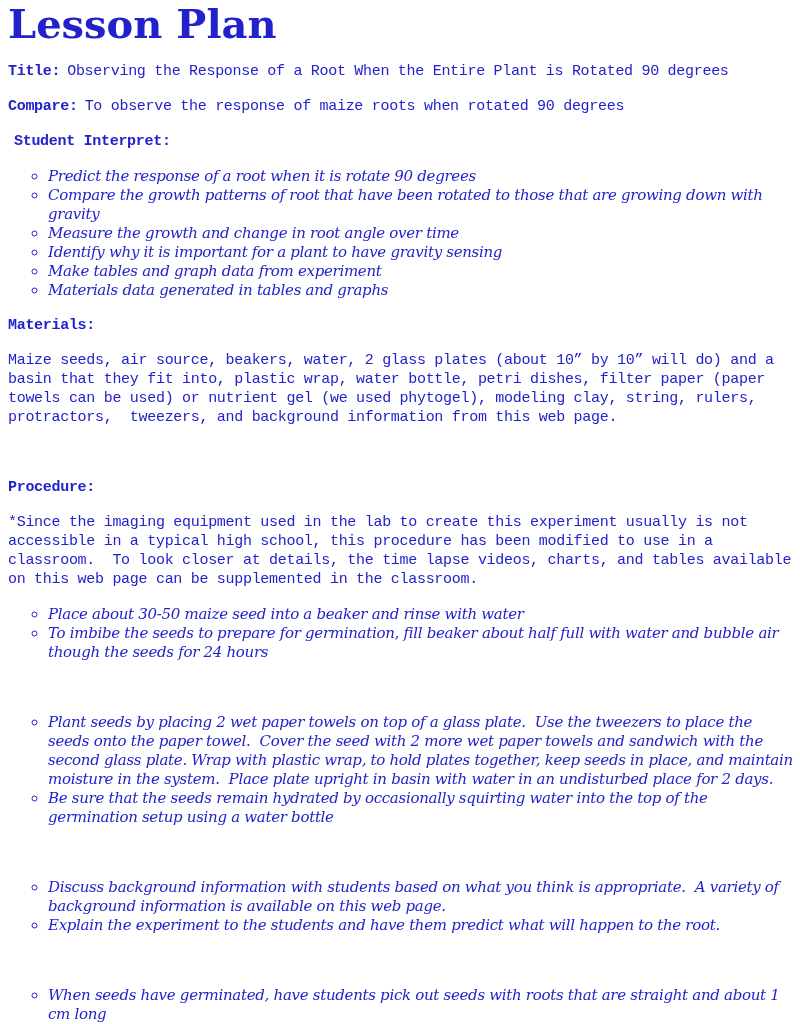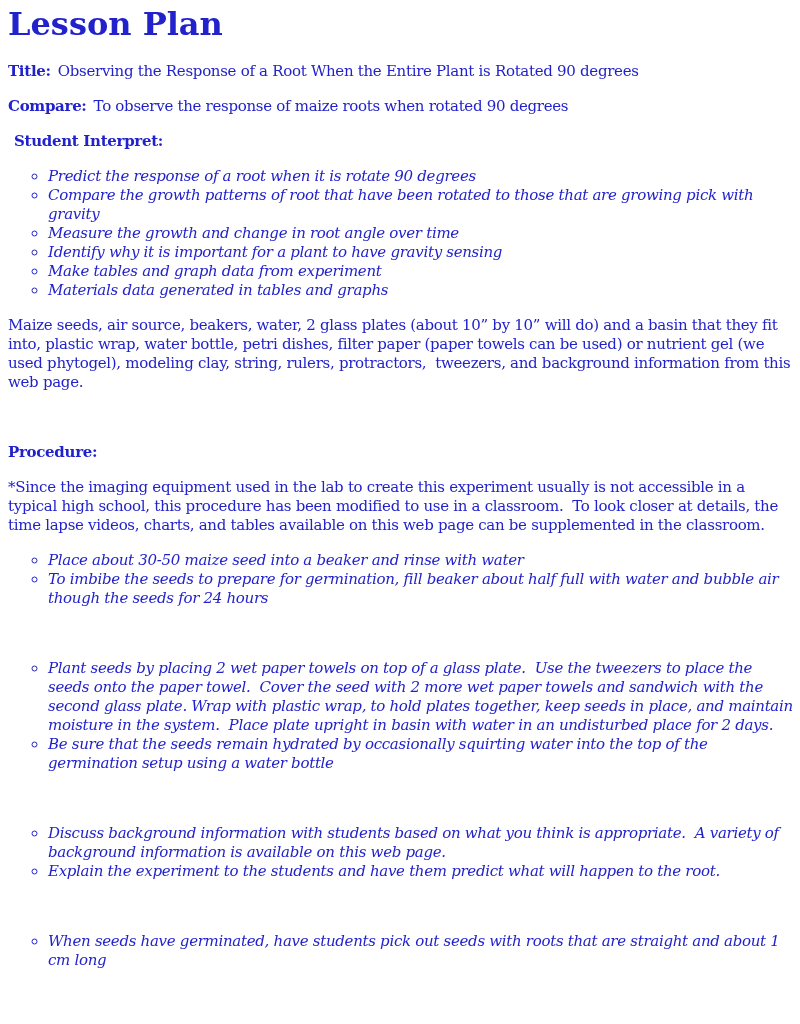--- a/index.html
+++ b/index.html
@@ -16,27 +16,27 @@
     height: 1024px;
     padding: 2px 6px 0 8px;
     overflow: hidden;
     color: #2222cc;
     font-family: "DejaVu Serif", "Liberation Serif", serif;
     font-size: 15px;
     letter-spacing: -0.3px;
     line-height: 19px;
   }
   h1.page-title {
-    font-size: 32px;
+    font-size: 40px;
     line-height: 36px;
     margin: 4px 0 20px 0;
     font-weight: bold;
     letter-spacing: 0;
   }
-  p { margin: 16px 0; }
+  p { margin: 16px 0; font-family: Liberation Mono, monospace; }
   .lbl { font-weight: bold; }
   .lbl-gap { margin-left: 7px; }
   .indent-label { padding-left: 6px; }
   ul {
     margin: 16px 0;
     padding: 0 0 0 40px;
     list-style-type: circle;
   }
   li { margin: 0; padding: 0; font-style: italic; }
   .spacer {
@@ -52,27 +52,28 @@
   <h1 class="page-title">Lesson Plan</h1>
 
   <p><span class="lbl">Title:</span><span class="lbl-gap">Observing the Response of a Root When the Entire Plant is Rotated 90 degrees</span></p>
 
   <p><span class="lbl">Compare:</span><span class="lbl-gap">To observe the response of maize roots when rotated 90 degrees</span></p>
 
   <p class="indent-label"><span class="lbl">Student Interpret:</span></p>
 
   <ul>
     <li>Predict the response of a root when it is rotate 90 degrees</li>
-    <li>Compare the growth patterns of root that have been rotated to those that are growing pick with gravity</li>
+    <li>Compare the growth patterns of root that have been rotated to those that are growing down with gravity</li>
     <li>Measure the growth and change in root angle over time</li>
     <li>Identify why it is important for a plant to have gravity sensing</li>
     <li>Make tables and graph data from experiment</li>
     <li>Materials data generated in tables and graphs</li>
   </ul>
 
+  <p><span class="lbl">Materials:</span></p>
 
   <p>Maize seeds, air source, beakers, water, 2 glass plates (about 10” by 10” will do) and a basin that they fit into, plastic wrap, water bottle, petri dishes, filter paper (paper towels can be used) or nutrient gel (we used phytogel), modeling clay, string, rulers, protractors,&nbsp; tweezers, and background information from this web page.</p>
 
   <div class="spacer"></div>
 
   <p><span class="lbl">Procedure:</span></p>
 
   <p>*Since the imaging equipment used in the lab to create this experiment usually is not accessible in a typical high school, this procedure has been modified to use in a classroom.&nbsp; To look closer at details, the time lapse videos, charts, and tables available on this web page can be supplemented in the classroom.</p>
 
   <ul>

